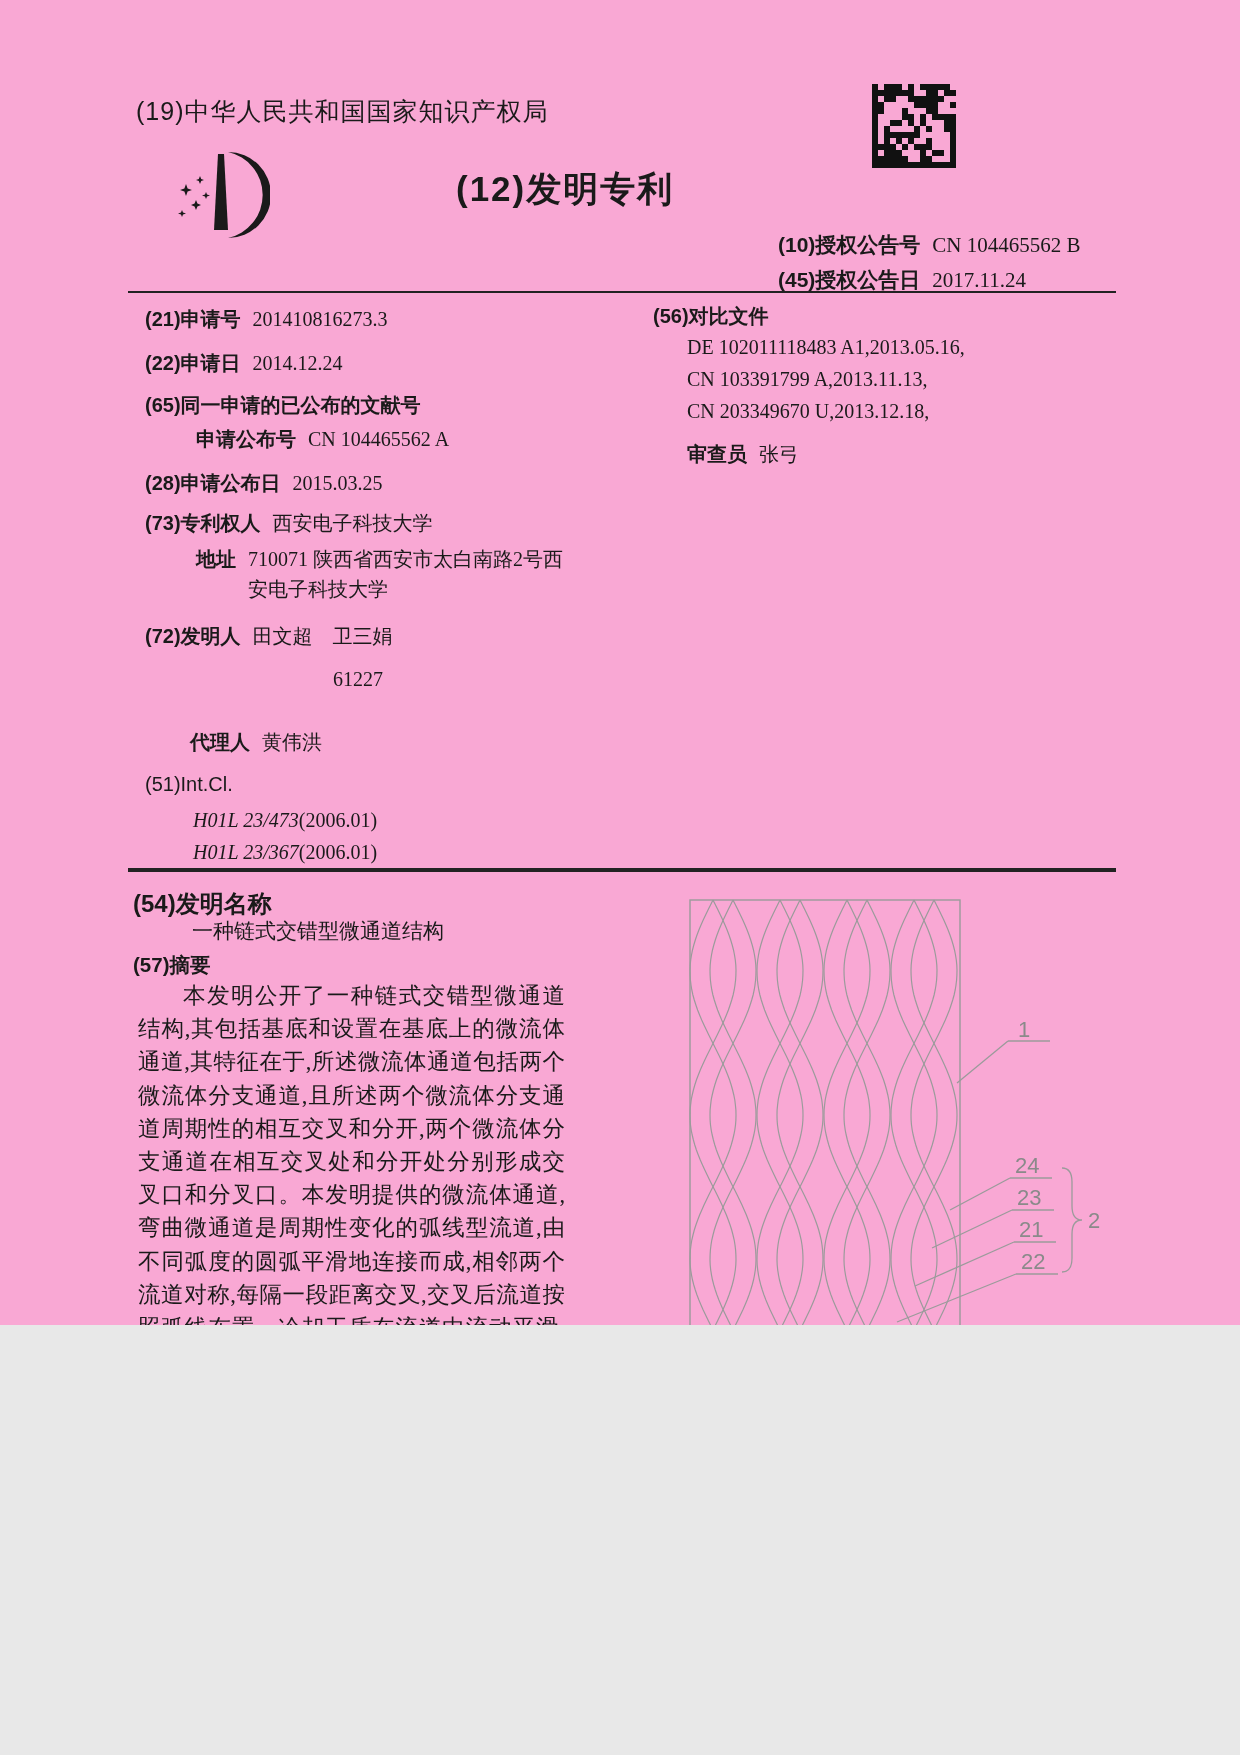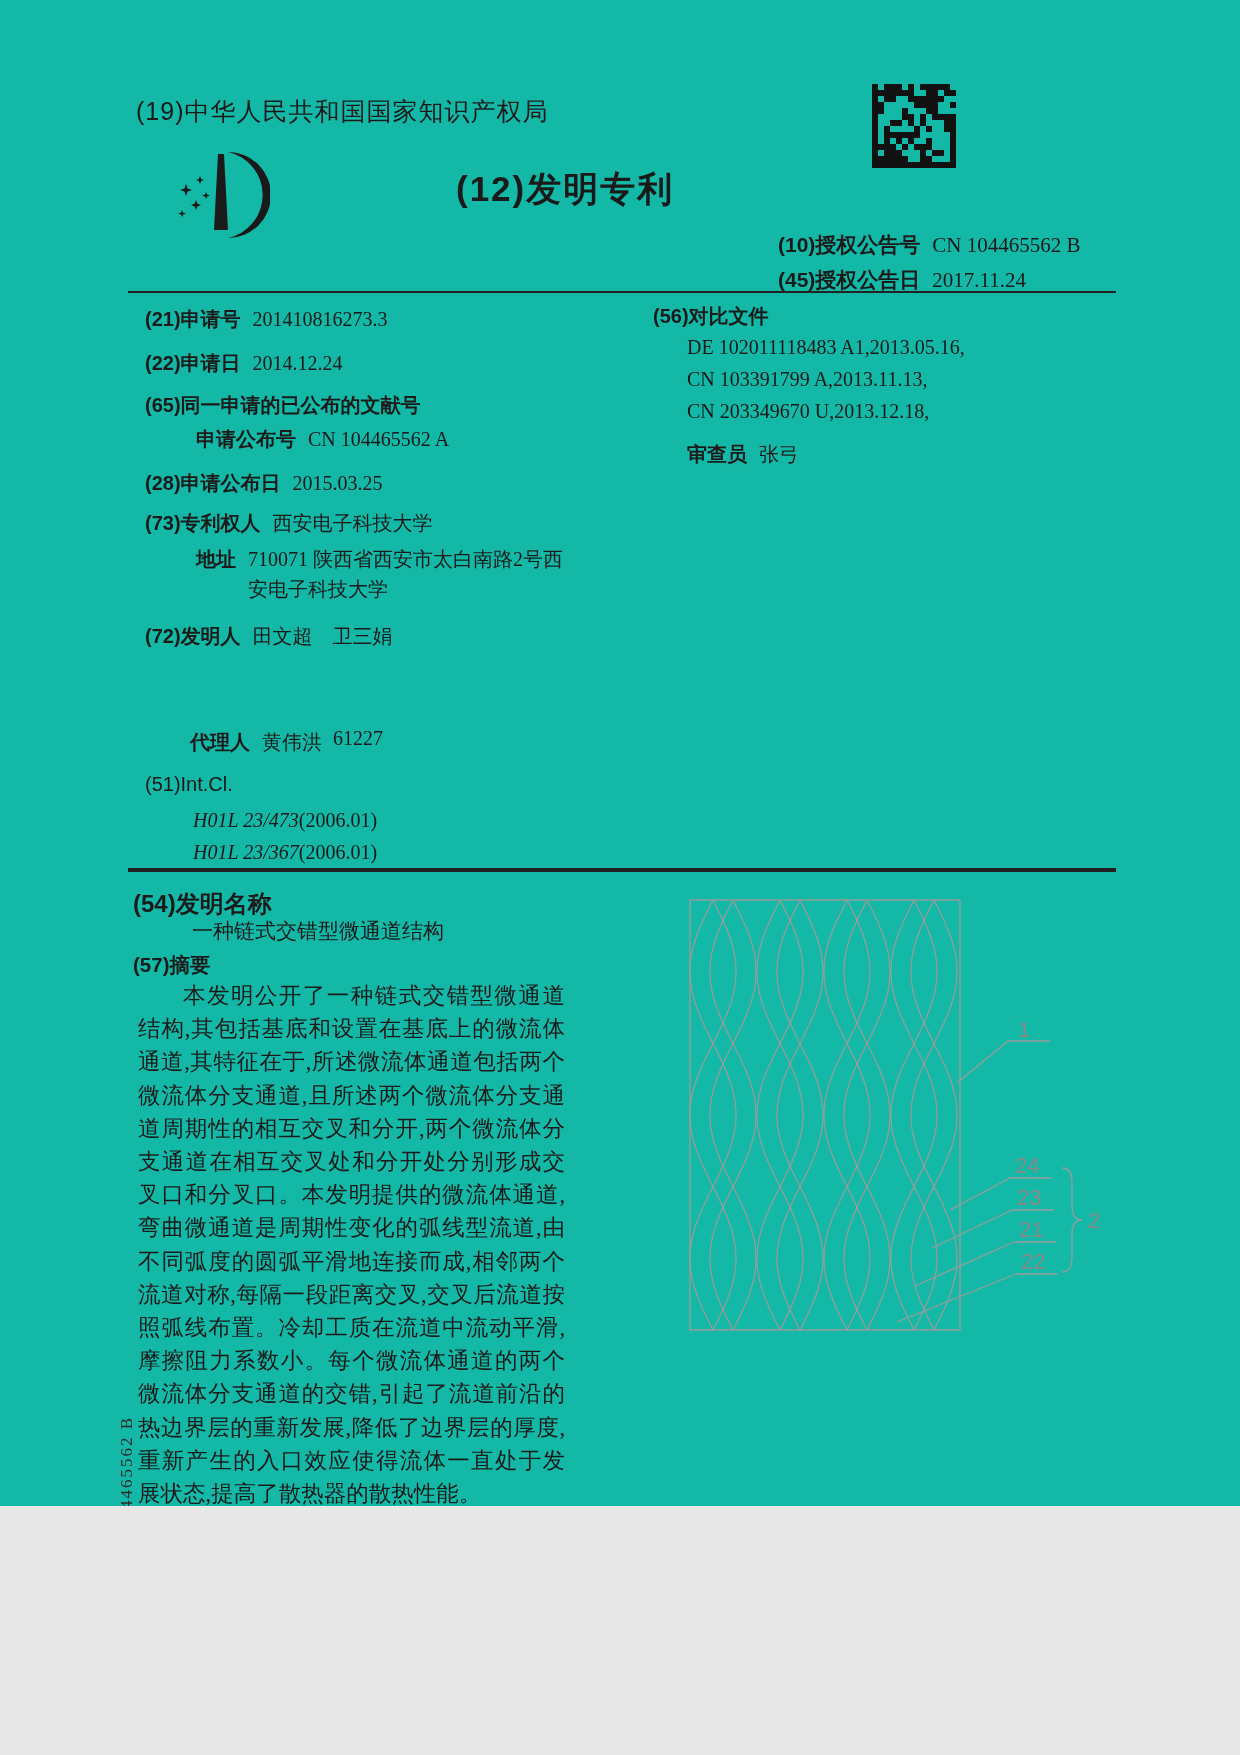--- a/index.html
+++ b/index.html
@@ -1,18 +1,18 @@
 <!DOCTYPE html>
 <html><head>
 <meta charset="utf-8">
 <style>
   html,body { margin:0; padding:0; background:#e8e8e8; }
   .page {
-    position:relative; width:1240px; height:1506px; margin:0 auto;
-    background:#14b8a6; overflow:hidden;
+    position:relative; width:1240px; height:1325px; margin:0 auto;
+    background:#f9a8d4; overflow:hidden;
     font-family:"Liberation Serif","DejaVu Serif",serif;
     color:#1a1a1a;
   }
   .abs { position:absolute; }
   .hei { font-family:"Liberation Sans","DejaVu Sans",sans-serif; font-weight:bold; }
   .song { font-family:"Liberation Serif","DejaVu Serif",serif; font-weight:normal; }
   .row { white-space:nowrap; }
   .row .lab { font-family:"Liberation Sans","DejaVu Sans",sans-serif; font-weight:bold; }
   .row .val { font-family:"Liberation Serif","DejaVu Serif",serif; margin-left:12px; }
   .rule { background:#222; }
@@ -200,21 +200,21 @@
   <div class="abs row biblio" style="left:145px; top:510px;">
     <span class="lab">(73)专利权人</span><span class="val">西安电子科技大学</span>
   </div>
   <div class="abs row biblio" style="left:196px; top:546px;">
     <span class="lab">地址</span><span class="val">710071 陕西省西安市太白南路2号西</span>
   </div>
   <div class="abs row biblio song" style="left:248px; top:576px;">安电子科技大学</div>
   <div class="abs row biblio" style="left:145px; top:623px;">
     <span class="lab">(72)发明人</span><span class="val">田文超　卫三娟</span>
   </div>
-  <div class="abs row biblio song" style="left:333px; top:727px;">61227</div>
+  <div class="abs row biblio song" style="left:333px; top:668px;">61227</div>
   <div class="abs row biblio" style="left:190px; top:729px;">
     <span class="lab">代理人</span><span class="val">黄伟洪</span>
   </div>
   <div class="abs row biblio" style="left:145px; top:773px;">
     <span class="lab" style="font-weight:normal;">(51)Int.Cl.</span>
   </div>
   <div class="abs row biblio" style="left:193px; top:809px;">
     <span class="intcl-code">H01L 23/473</span><span class="song">(2006.01)</span>
   </div>
   <div class="abs row biblio" style="left:193px; top:841px;">

